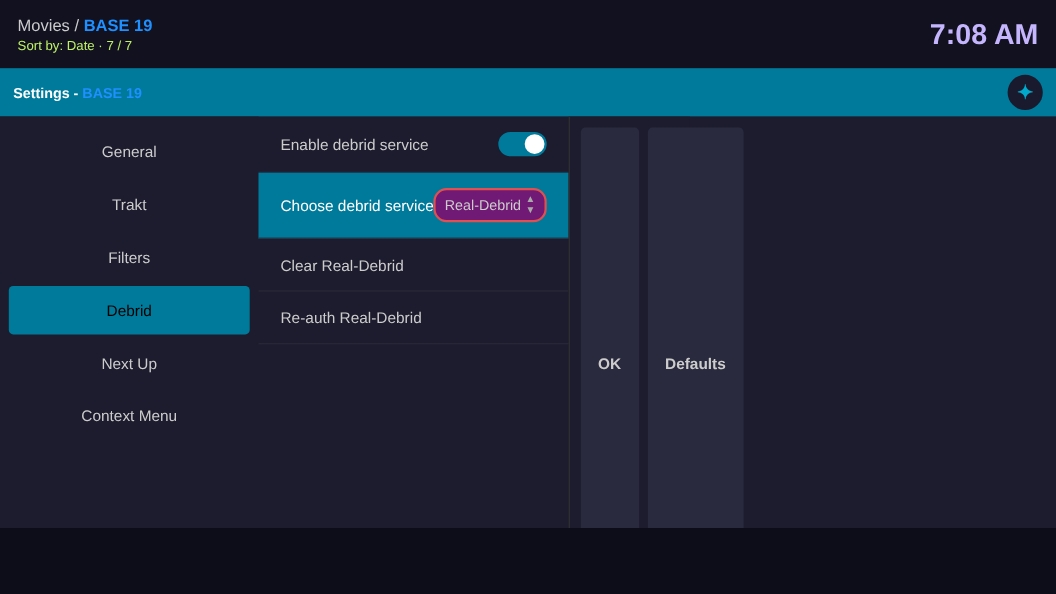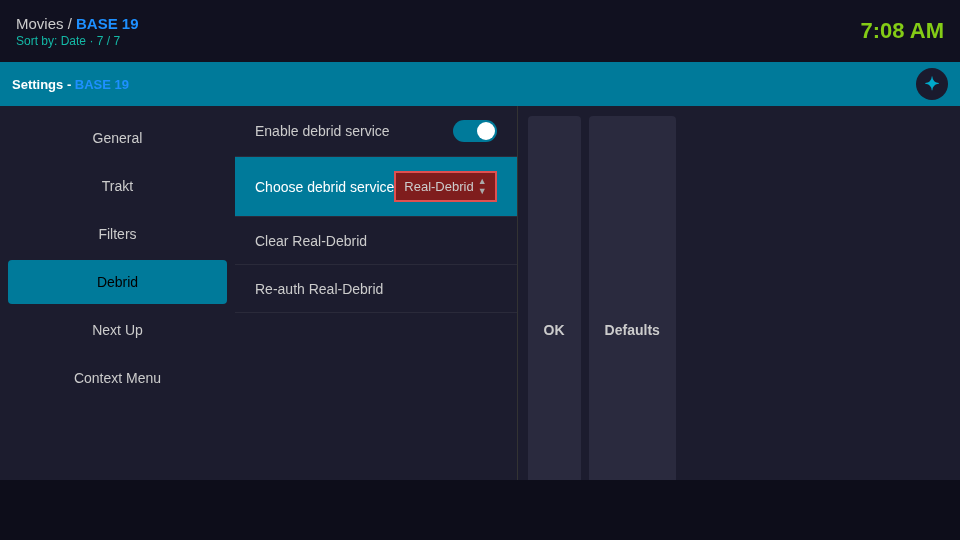--- a/index.html
+++ b/index.html
@@ -24,26 +24,26 @@
     .top-bar-left {
       color: #ccc;
       font-size: 15px;
     }
     .top-bar-left .highlight {
       color: #1e90ff;
       font-weight: bold;
     }
     .top-bar-sub {
       font-size: 12px;
-      color: #14b8a6;
+      color: #bef264;
       margin-top: 2px;
     }
     .top-bar-time {
-      color: #84cc16;
-      font-size: 22px;
+      color: #c4b5fd;
+      font-size: 26px;
       font-weight: bold;
     }
 
     
     .settings-header {
       background: #007a9a;
       height: 44px;
       display: flex;
       align-items: center;
       justify-content: space-between;
@@ -154,23 +154,23 @@
       right: 2px;
       transition: 0.2s;
     }
 
     
     .dropdown-selector {
       display: flex;
       align-items: center;
       gap: 4px;
       border: 2px solid #e05050;
-      border-radius: 0;
+      border-radius: 12px;
       padding: 4px 8px;
-      background: #7f1d1d;
+      background: #701a75;
       color: #ccc;
       font-size: 13px;
     }
     .dropdown-value {
       color: #ccc;
     }
     .dropdown-arrows {
       display: flex;
       flex-direction: column;
       font-size: 9px;

